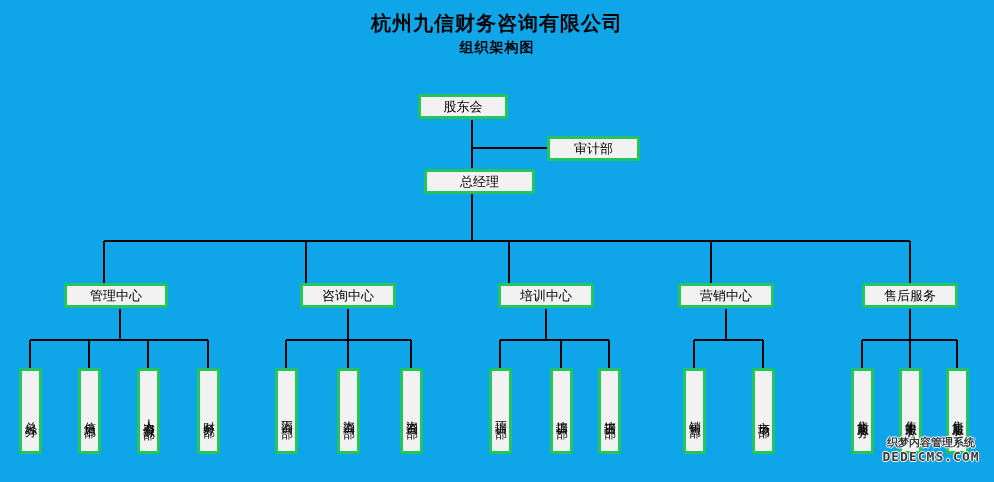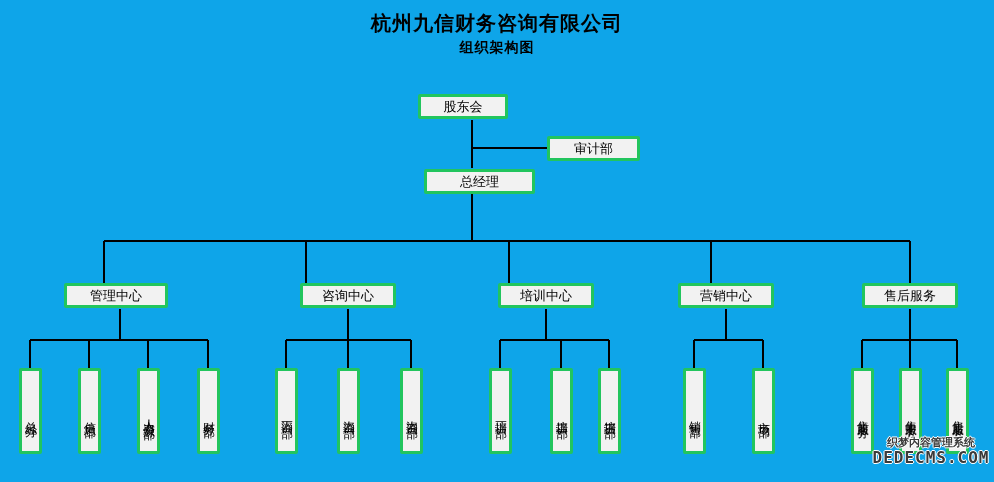--- a/index.html
+++ b/index.html
@@ -92,21 +92,21 @@
     font-size: 11px;
     font-weight: bold;
     color: #3a3a3a;
     letter-spacing: 0px;
     text-shadow:
       1px 0 0 #ffffff, -1px 0 0 #ffffff,
       0 1px 0 #ffffff, 0 -1px 0 #ffffff;
   }
   .wm-en {
     font-family: "DejaVu Sans Mono", monospace;
-    font-size: 16px;
+    font-size: 13px;
     font-weight: bold;
     color: #3a3a3a;
     letter-spacing: 1px;
     margin-top: 2px;
     text-shadow:
       1px 0 0 #ffffff, -1px 0 0 #ffffff,
       0 1px 0 #ffffff, 0 -1px 0 #ffffff;
   }
 </style>
 </head>

